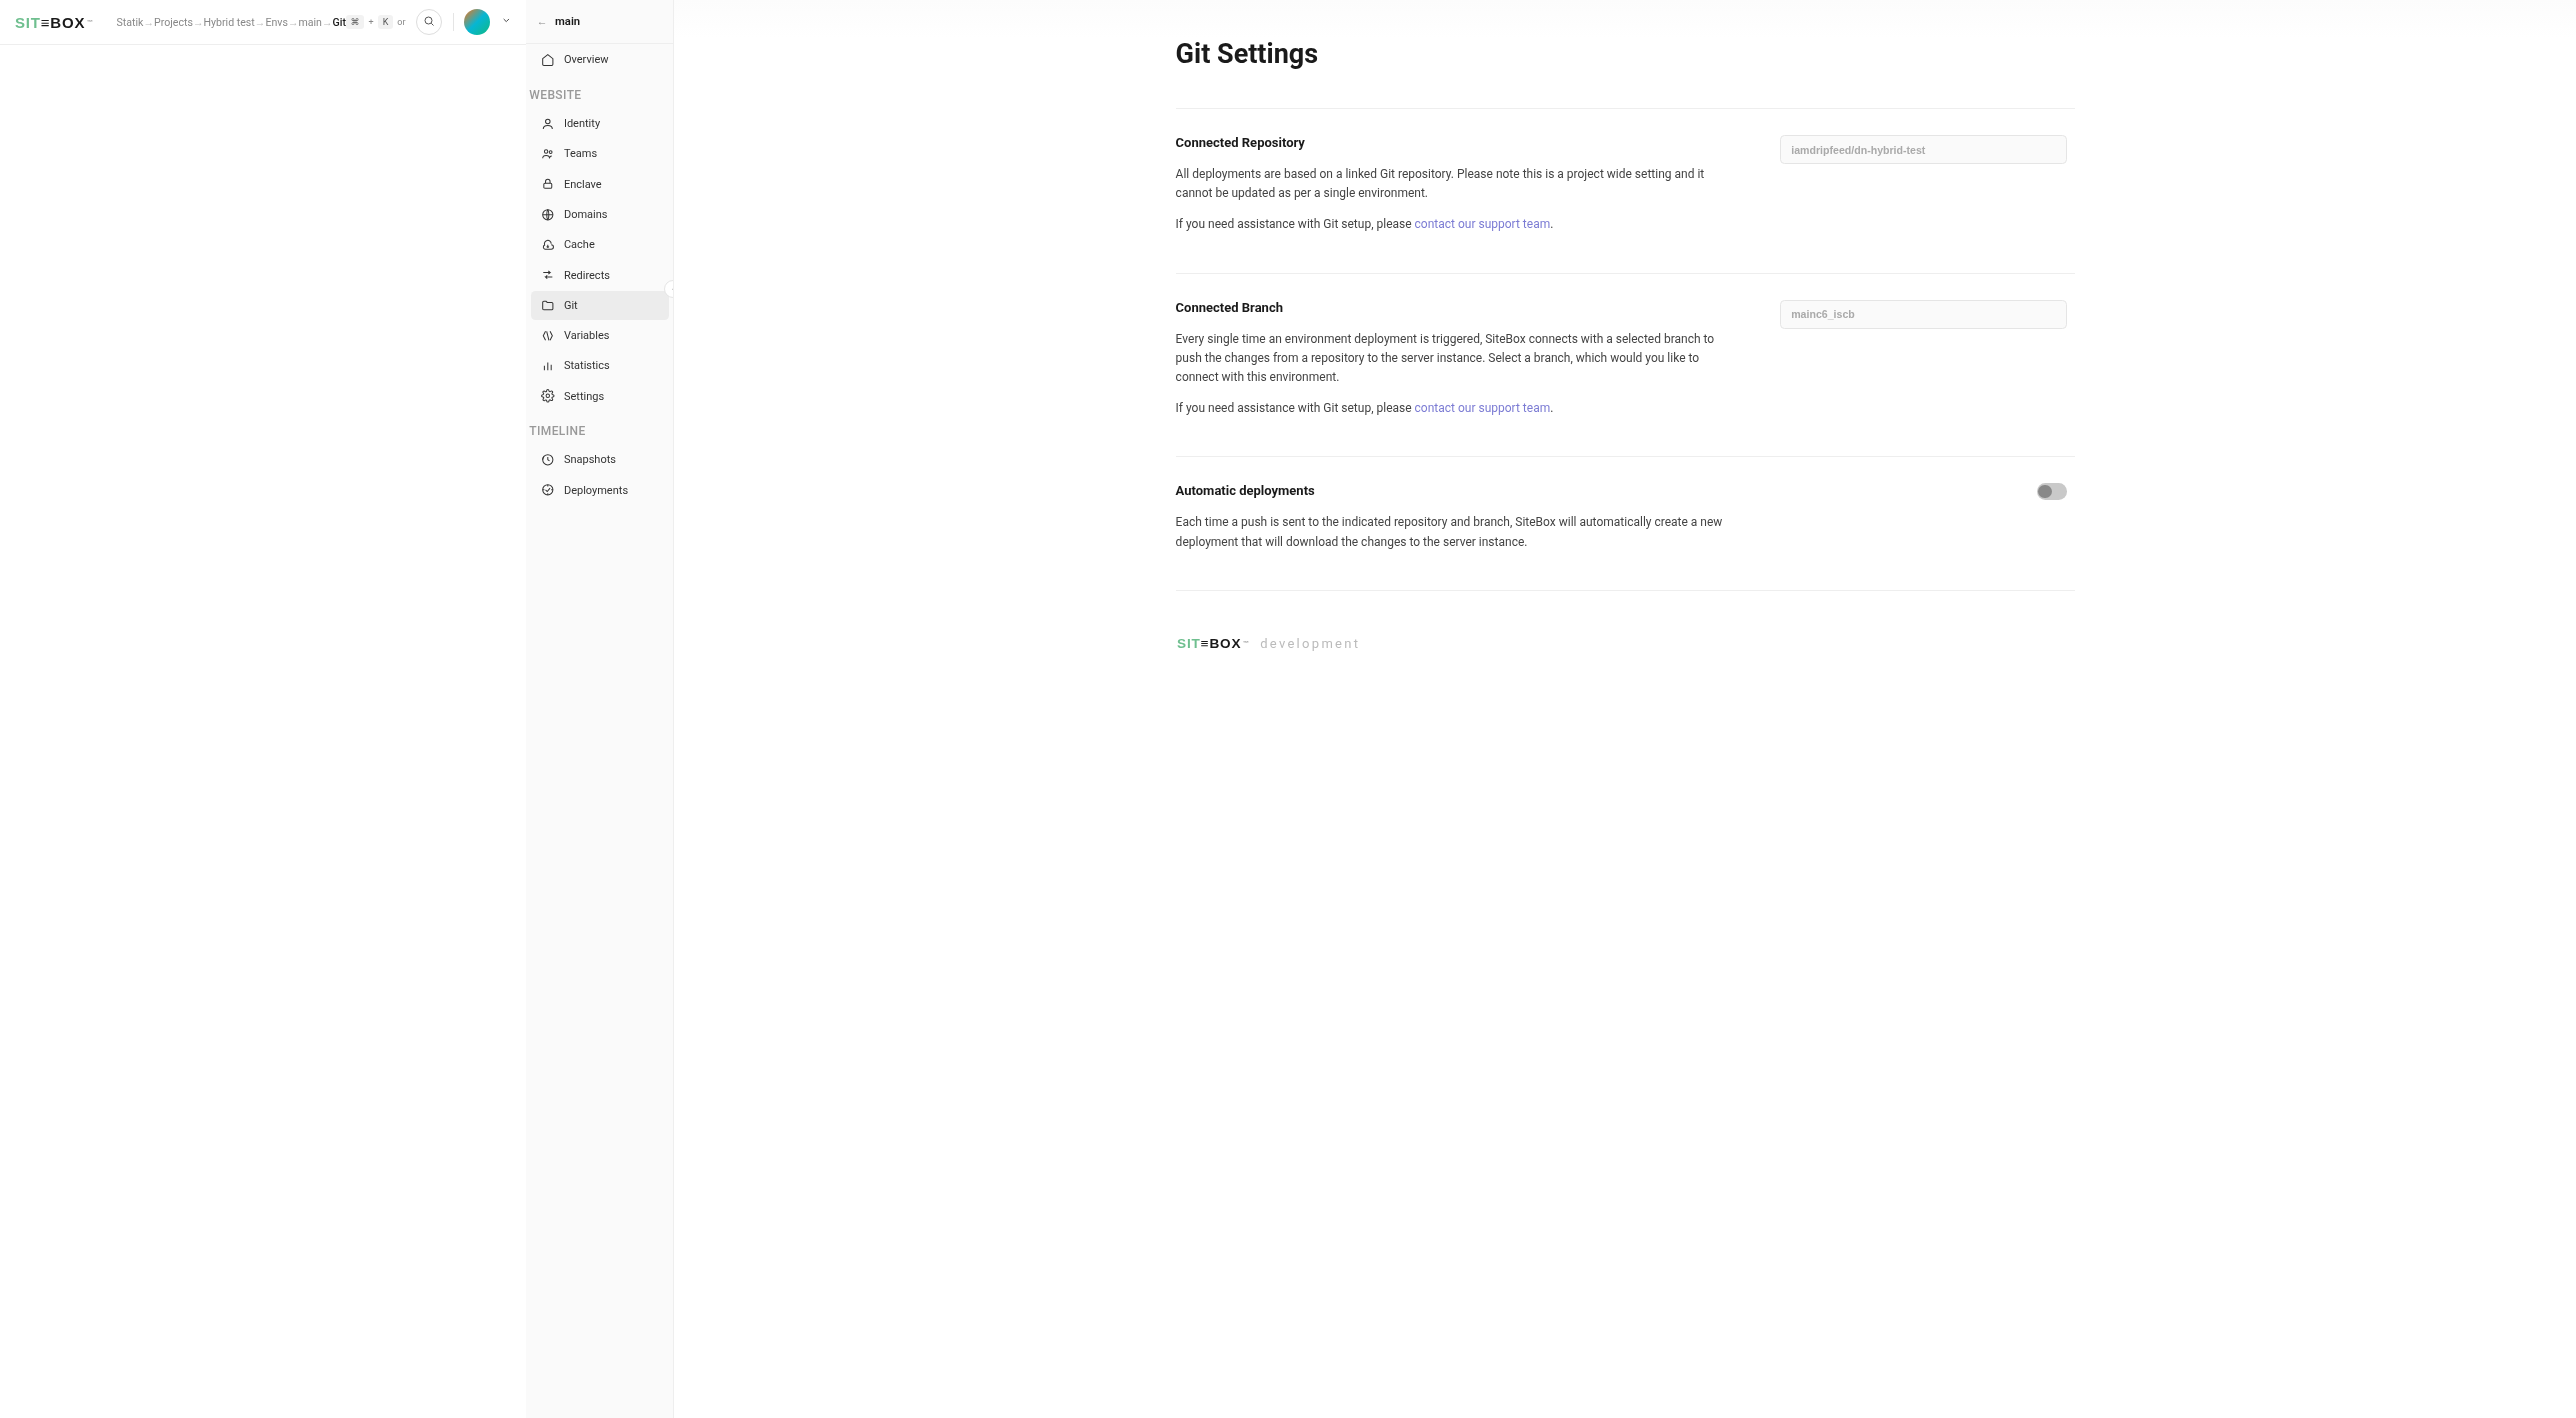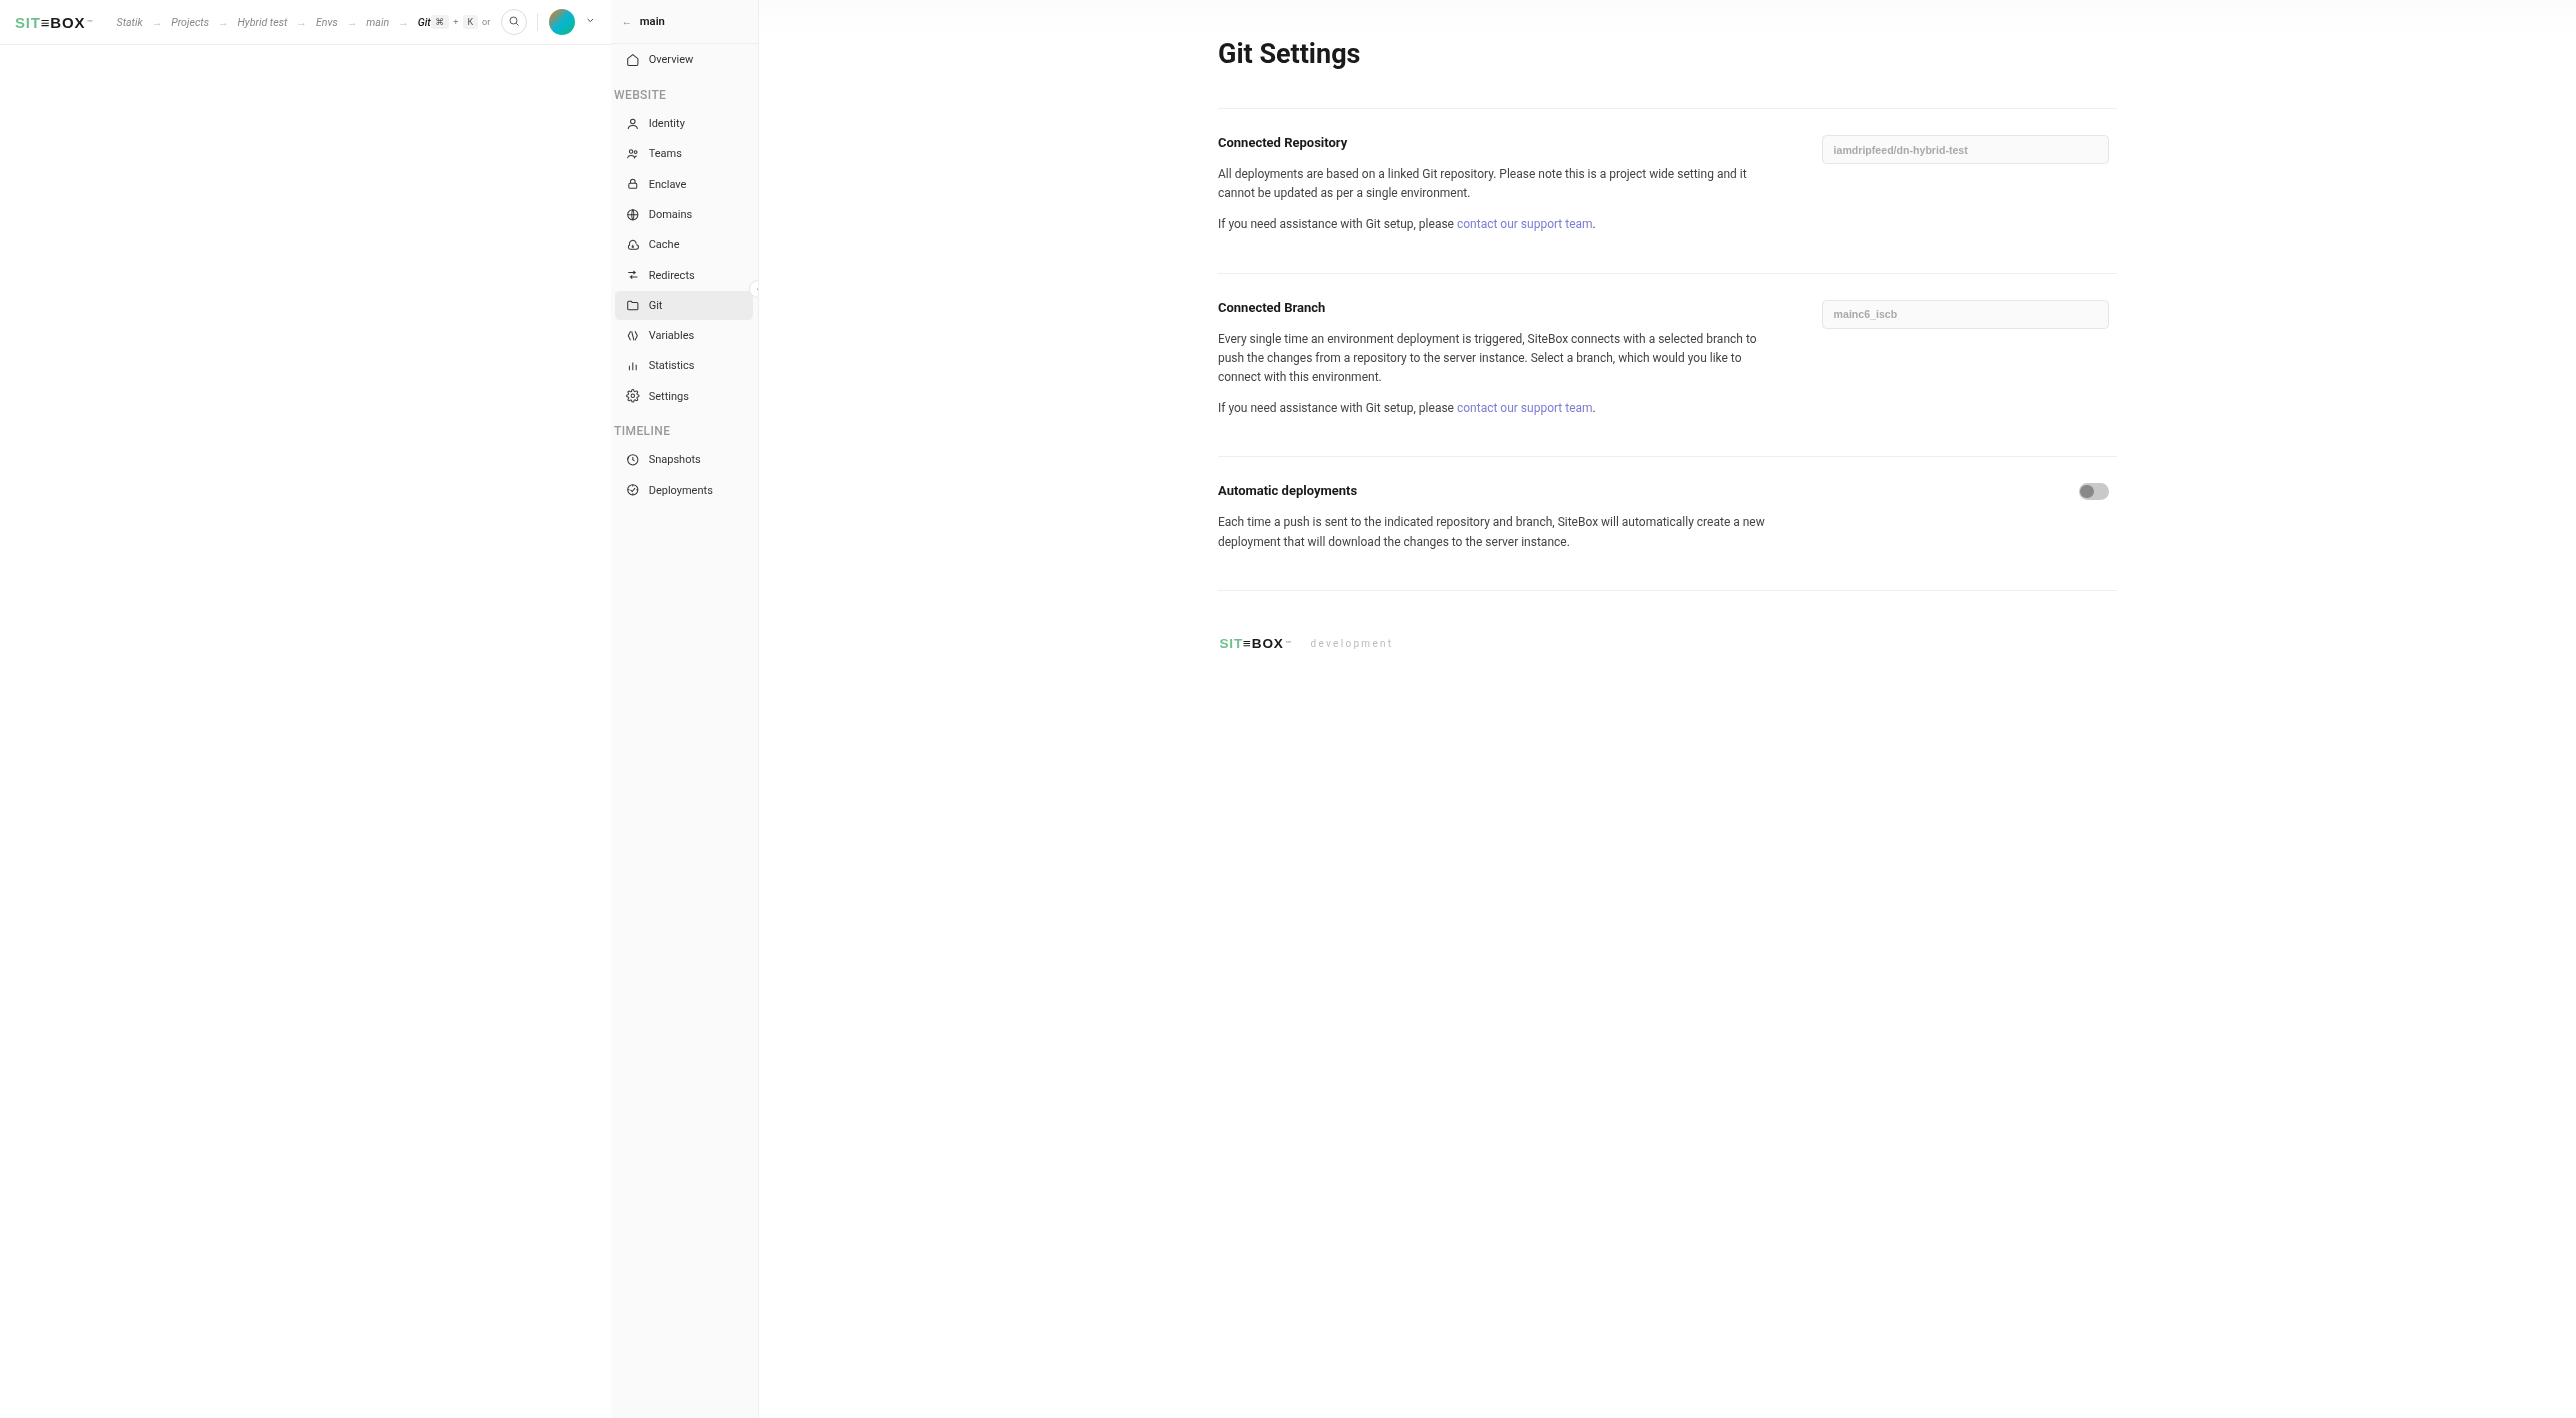--- a/index.html
+++ b/index.html
@@ -26,24 +26,22 @@
   letter-spacing: 0.8px;
   display: flex;
   align-items: center;
 }
 .logo .s { color: #6fbf8f; }
 .logo .rest { color: #1a1a1a; }
 .logo .tm { font-size: 6px; vertical-align: super; color: #999; margin-left:1.5px;}
 .breadcrumb {
   display: flex;
   align-items: center;
-  gap: 9px;
   color: #888;
   font-size: 10.6px;
-  font-style: italic;
 }
 .breadcrumb .crumb { cursor: pointer; }
 .breadcrumb .crumb.active { color: #1a1a1a; font-weight: 500; }
 .breadcrumb .arrow { color: #bbb; font-size: 10.6px; }
 .topbar-right { display: flex; align-items: center; gap: 10.6px; }
 .kbd-group { display: flex; align-items: center; gap: 4.5px; color: #888; font-size: 9px;}
 .kbd { background: #f2f2f2; border-radius: 3px; padding: 2.3px 4.5px; font-size: 9px; color: #555; }
 .search-btn {
   width: 26px; height: 26px; border-radius: 50%; border: 0.8px solid #ddd;
   display: flex; align-items: center; justify-content: center; cursor: pointer;
@@ -148,21 +146,21 @@
 .toggle .knob {
   position: absolute; left: 1.5px; top: 1.5px;
   width: 13.6px; height: 13.6px; border-radius: 50%; background: #888;
 }
 .footer {
   display: flex; align-items: center; gap: 10.6px;
   margin-top: 45px;
   padding-left: 1.5px;
 }
 .footer .logo { font-size: 13.6px; }
-.footer-label { color: #bbb; letter-spacing: 2.3px; font-size: 10px; margin-left: 8px; }
+.footer-label { color: #bbb; letter-spacing: 2.3px; font-size: 13px; }
 </style>
 </head>
 <body>
 
 <div class="app">
   <div class="topbar">
     <div class="topbar-left">
       <div class="logo">
         <span class="s">SIT</span>
           <span class="rest">≡BOX</span>

